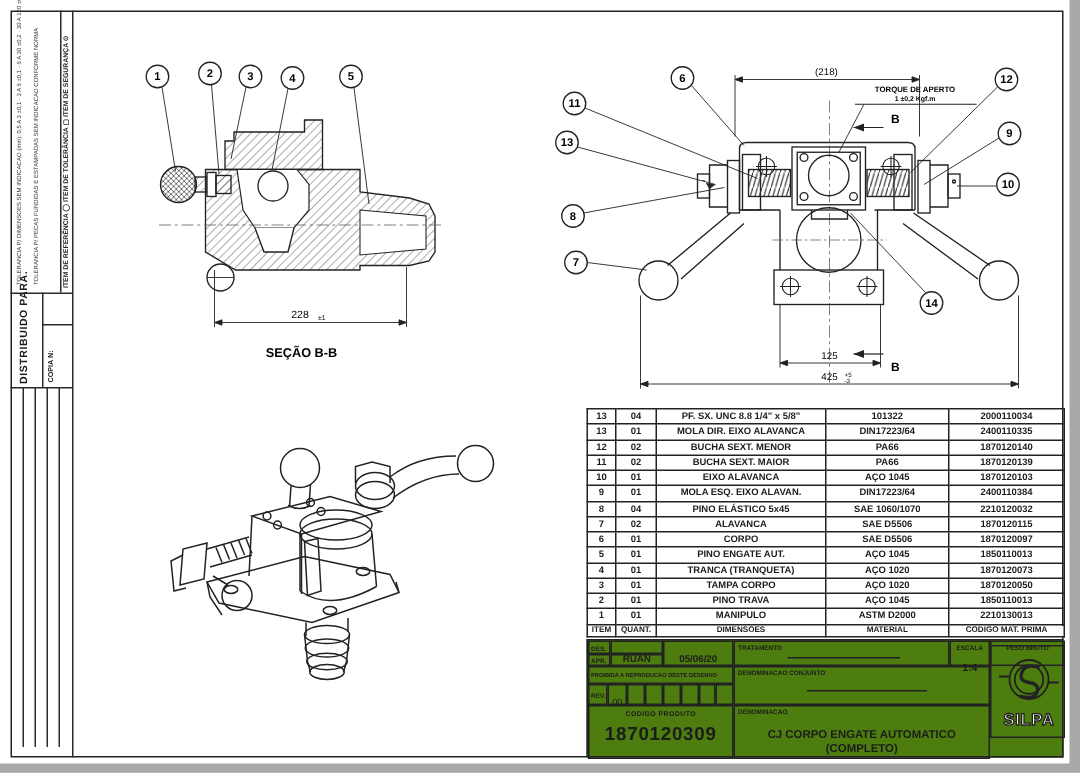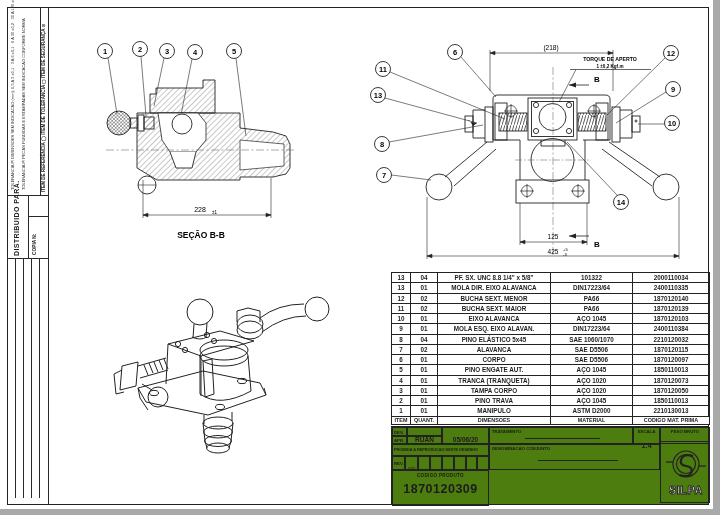--- a/index.html
+++ b/index.html
@@ -506,22 +506,26 @@
       <div class="cell" style="left:85px;top:29px;width:12px;height:14px;"></div>
       <div class="cell" style="left:97px;top:17px;width:171px;height:26px;">
         <span class="lbl" style="position:absolute;left:2px;top:1px;">DENOMINACAO CONJUNTO</span>
         <div class="dash" style="left:48px;top:15px;width:80px;"></div>
       </div>
 
       <div class="cell" style="left:0;top:43px;width:97px;height:36px;text-align:center;">
         <span style="display:block;font-size:4.6px;font-weight:bold;margin-top:2px;letter-spacing:0.3px;">CODIGO PRODUTO</span>
         <span class="val-big" style="display:block;margin-top:4px;">1870120309</span>
       </div>
-
-      <div class="cell" style="left:268px;top:14px;width:50px;height:62px;">
+      <div class="cell" style="left:97px;top:43px;width:171px;height:36px;">
+        <span class="lbl" style="position:absolute;left:2px;top:1px;">DENOMINACAO</span>
+        <span style="position:absolute;left:0;right:0;top:14px;text-align:center;font-size:7.6px;font-weight:bold;">CJ CORPO ENGATE AUTOMATICO (COMPLETO)</span>
+      </div>
+
+      <div class="cell" style="left:268px;top:3px;width:50px;height:62px;">
         <svg width="48" height="60" viewBox="0 0 48 60" style="position:absolute;left:1px;top:0;">
           <g fill="none" stroke="#222" stroke-width="1.2">
             <circle cx="24" cy="22" r="13"></circle>
             <circle cx="24" cy="22" r="9.5"></circle>
             <path d="M31,14 q-10,-3 -12,4 q-1.5,5 5,6 q7,1 5.5,6 q-1.5,6 -12,3" stroke-width="2.2"></path>
             <line x1="11" y1="20" x2="4" y2="20"></line>
             <line x1="44" y1="24" x2="37" y2="24"></line>
           </g>
           <text x="24" y="52" text-anchor="middle" font-size="11" font-weight="bold" fill="#ffffff" stroke="#222" stroke-width="0.9" letter-spacing="0.5">SILPA</text>
         </svg>

